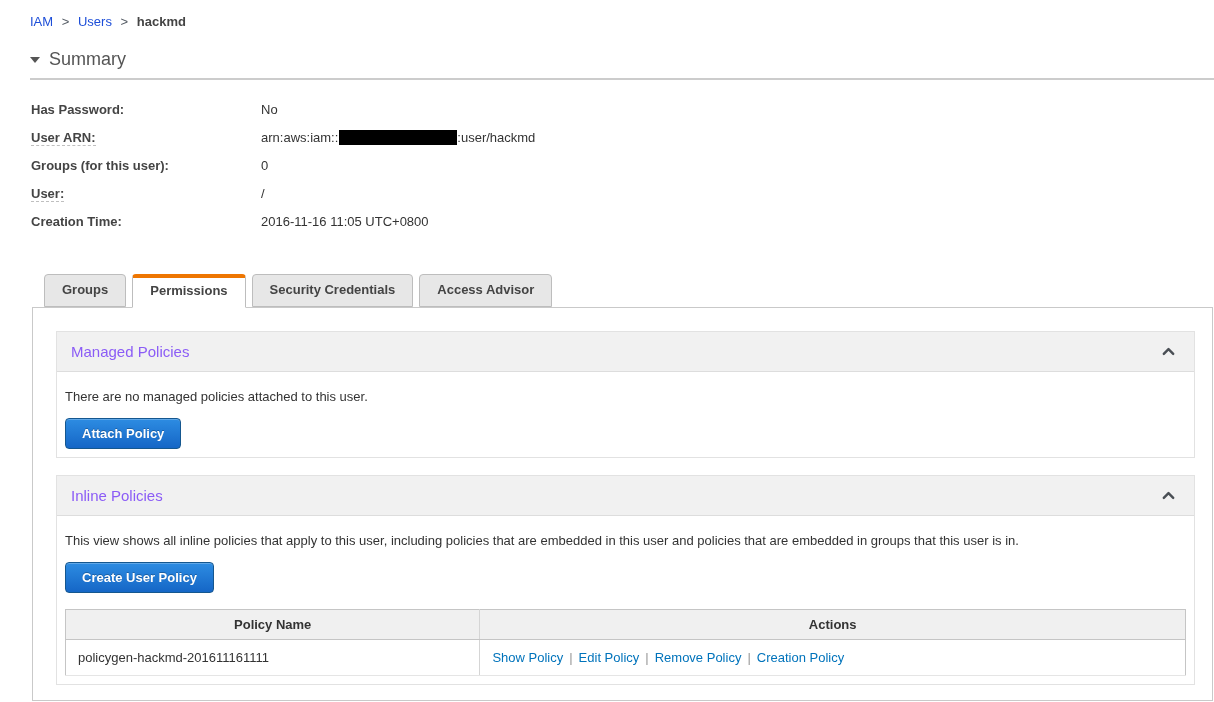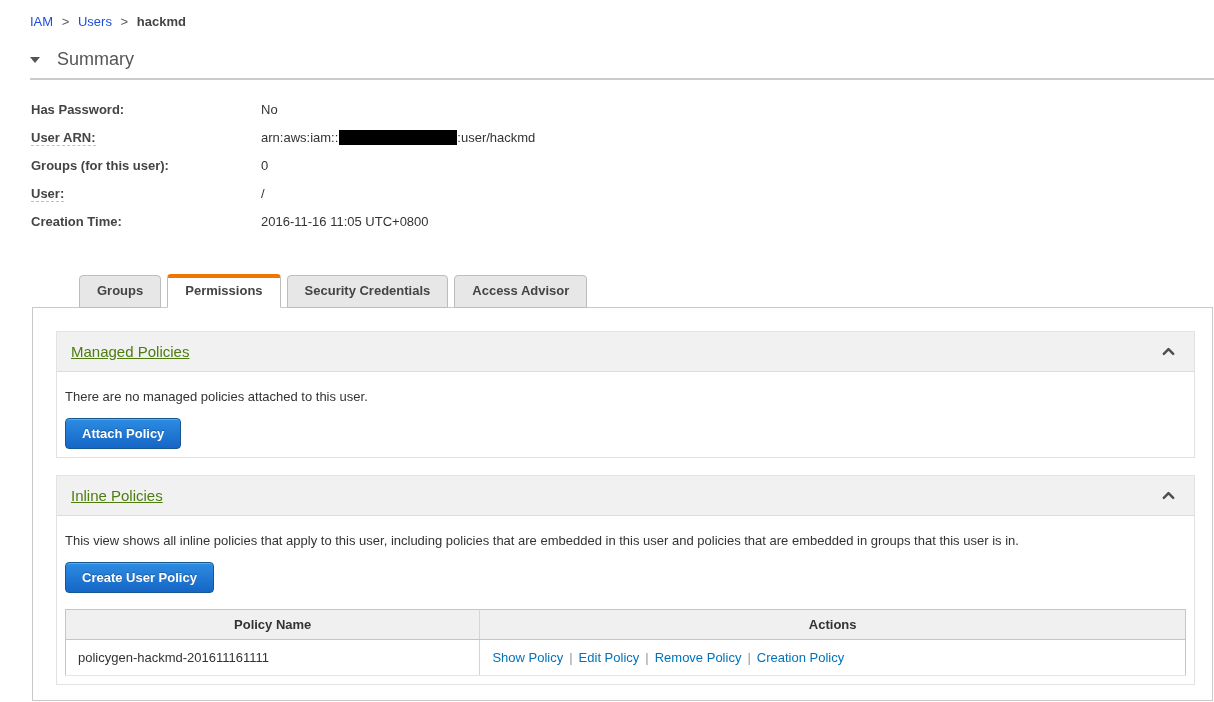--- a/index.html
+++ b/index.html
@@ -13,21 +13,21 @@
     overflow: hidden;
   }
 
   
   .breadcrumb { margin: 14px 0 0 30px; font-size: 13px; }
   .breadcrumb a { color: #1d4ed8; text-decoration: none; cursor: pointer; }
   .breadcrumb .sep { color: #545b64; margin: 0 5px; }
   .breadcrumb .current { color: #444; font-weight: bold; }
 
   
-  .summary-head { margin: 20px 0 0 30px; display: flex; align-items: center; gap: 8px; }
+  .summary-head { margin: 20px 0 0 30px; display: flex; align-items: center; }
   .caret-down {
     width: 0; height: 0; cursor: pointer;
     border-left: 5px solid transparent; border-right: 5px solid transparent;
     border-top: 6px solid #555; margin-right: 9px;
   }
   .summary-title { font-size: 18px; color: #555; }
   .head-rule { border: none; border-top: 2px solid #ccc; margin: 8px 0 0 30px; }
 
   
   .fields { margin: 16px 0 0 31px; }
@@ -37,22 +37,22 @@
     border-bottom: 1px dashed #bfbfbf; padding-bottom: 0px; cursor: help;
   }
   .field-value { color: #333; }
   .redacted {
     display: inline-block; width: 118px; height: 15px; background: #000;
     vertical-align: text-bottom; margin: 0 0 0 1px;
   }
 
   
   .tabs {
-    display: flex; margin: 38px 0 -1px 51px; position: relative; z-index: 2;
-    align-items: center;
+    display: flex; margin: 38px 0 -1px 16px; position: relative; z-index: 2;
+    align-items: flex-start;
     padding-left: 28px;
   }
   .tab {
     background: #e7e7e7; border: 1px solid #bdbdbd; border-radius: 4px 4px 0 0;
     padding: 7px 17px 8px 17px; font-weight: bold; color: #444;
     margin-right: 6px; cursor: pointer; line-height: 16px;
   }
   .tab.active {
     background: #fff; border-top: 4px solid #ee7601; border-bottom: 1px solid #fff;
     padding-top: 5px;
@@ -64,21 +64,21 @@
     padding: 23px 17px 13px 23px; min-height: 394px;
   }
 
   .section { border: 1px solid #e2e2e2; margin-bottom: 17px; }
   .section:last-child { margin-bottom: 0; }
   .section-header {
     background: #f1f1f1; border-bottom: 1px solid #ddd; cursor: pointer;
     display: flex; align-items: center; justify-content: space-between;
     padding: 0 18px 0 14px; height: 40px;
   }
-  .section-title { font-size: 15px; color: #4d7c0f; text-decoration: underline; }
+  .section-title { font-size: 15px; color: #8b5cf6; }
   .chevron-up { width: 15px; height: 15px; cursor: pointer; flex: 0 0 auto; }
   .section-body { padding: 8px; }
   .section-body p { margin: 8px 0 0 0; line-height: 17px; color: #333; }
 
   .btn-primary {
     display: inline-block; margin-top: 13px; cursor: pointer;
     background: linear-gradient(180deg, #2d8ce2 0%, #1566c6 100%);
     border: 1px solid #15578f; border-radius: 4px;
     color: #fff; font-weight: bold; font-size: 13px;
     font-family: "Liberation Sans", sans-serif;

